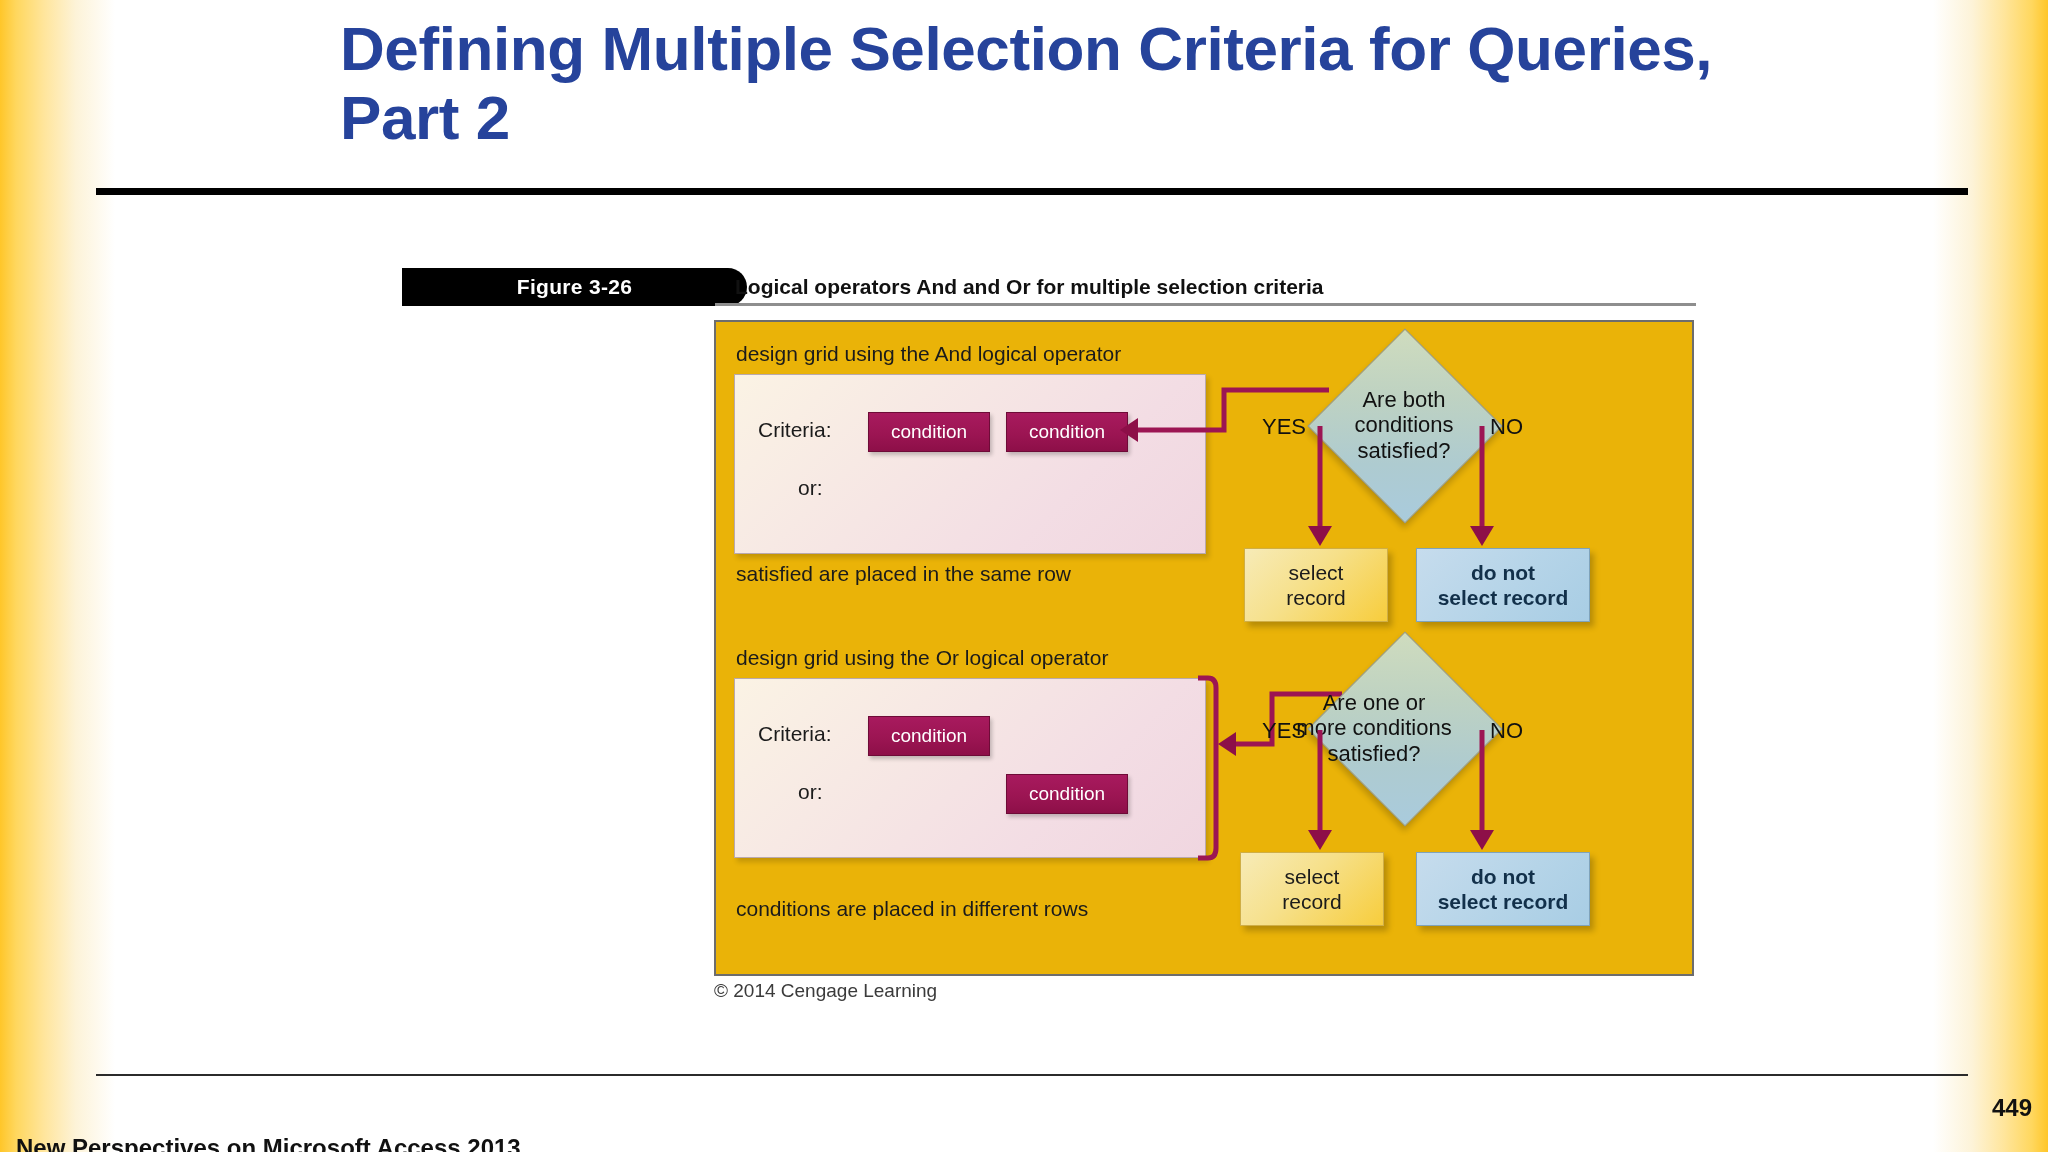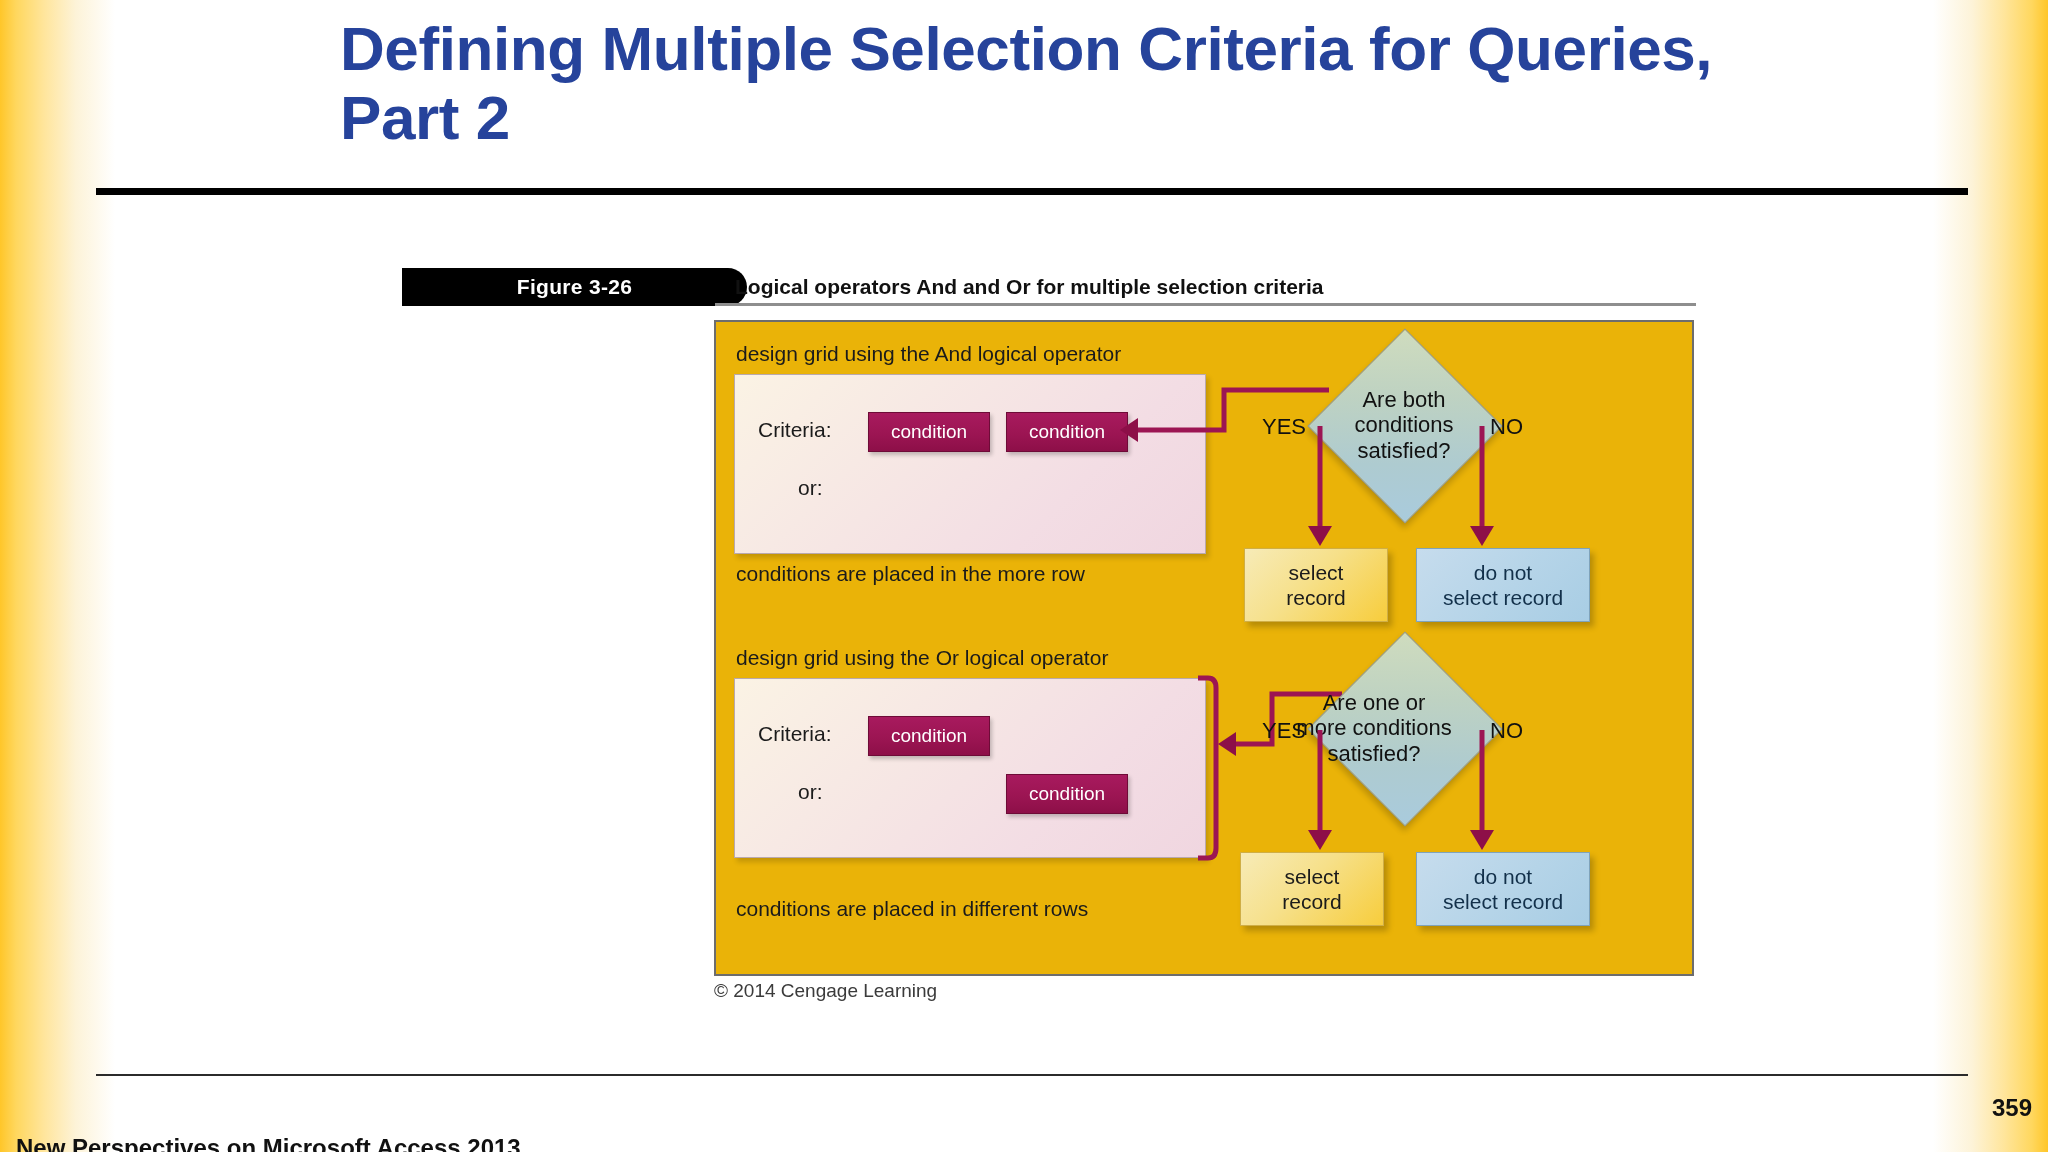--- a/index.html
+++ b/index.html
@@ -107,21 +107,21 @@
     display:flex;align-items:center;justify-content:center;
     text-align:center;font-size:21px;line-height:1.2;
     box-shadow:4px 5px 6px rgba(0,0,0,.22);
   }
   .term-box.yellow{
     background:linear-gradient(135deg,#f7ebb7 0%,#f6e08a 45%,#f7cd3c 100%);
     border:1px solid #cfae46;color:#1b1b1b;align-items:center;
   }
   .term-box.blue{
     background:linear-gradient(135deg,#c6dced 0%,#b5d4e8 55%,#a8cde4 100%);
-    border:1px solid #7fa3bb;color:#12304a;
+    border:1px solid #7fa3bb;color:#12304a;font-weight:bold;
   }
 
   .conn{position:absolute;pointer-events:none;}
 
   
   .footer-rule{
     position:absolute;left:96px;top:1074px;width:1872px;height:2px;background:#2b2b2b;
   }
   .footer-text{
     position:absolute;left:16px;top:1134px;
@@ -152,21 +152,21 @@
   <div class="panel-title" style="left:20px;top:20px;">design grid using the And logical operator</div>
 
   <div class="grid-box" style="left:18px;top:52px;width:470px;height:178px;"></div>
 
   <div class="grid-label" style="left:42px;top:96px;">Criteria:</div>
   <div class="grid-label" style="left:82px;top:154px;">or:</div>
 
   <div class="cond-chip" style="left:152px;top:90px;width:120px;height:38px;">condition</div>
   <div class="cond-chip" style="left:290px;top:90px;width:120px;height:38px;">condition</div>
 
-  <div class="panel-note" style="left:20px;top:240px;">conditions are placed in the more row</div>
+  <div class="panel-note" style="left:20px;top:240px;">satisfied are placed in the same row</div>
 
   <svg class="conn" style="left:400px;top:56px;width:230px;height:110px;" viewBox="0 0 230 110">
     <polyline points="213,12 108,12 108,52 22,52" fill="none" stroke="#9c1553" stroke-width="5"></polyline>
     <polygon points="22,40 4,52 22,64" fill="#8d0f48"></polygon>
   </svg>
 
   <div class="diamond" style="left:620px;top:35px;width:136px;height:136px;"></div>
   <div class="diamond-text" style="left:605px;top:40px;width:166px;height:126px;">
     <span>
       <span>Are both</span><br>
@@ -255,13 +255,13 @@
       <span>select record</span>
     </span>
   </div>
 
 </div>
 
 <div class="fig-credit">© 2014 Cengage Learning</div>
 
 <div class="footer-rule"></div>
 <div class="footer-text">New Perspectives on Microsoft Access 2013</div>
-<div class="footer-page">359</div>
+<div class="footer-page">449</div>
 
 </body></html>

